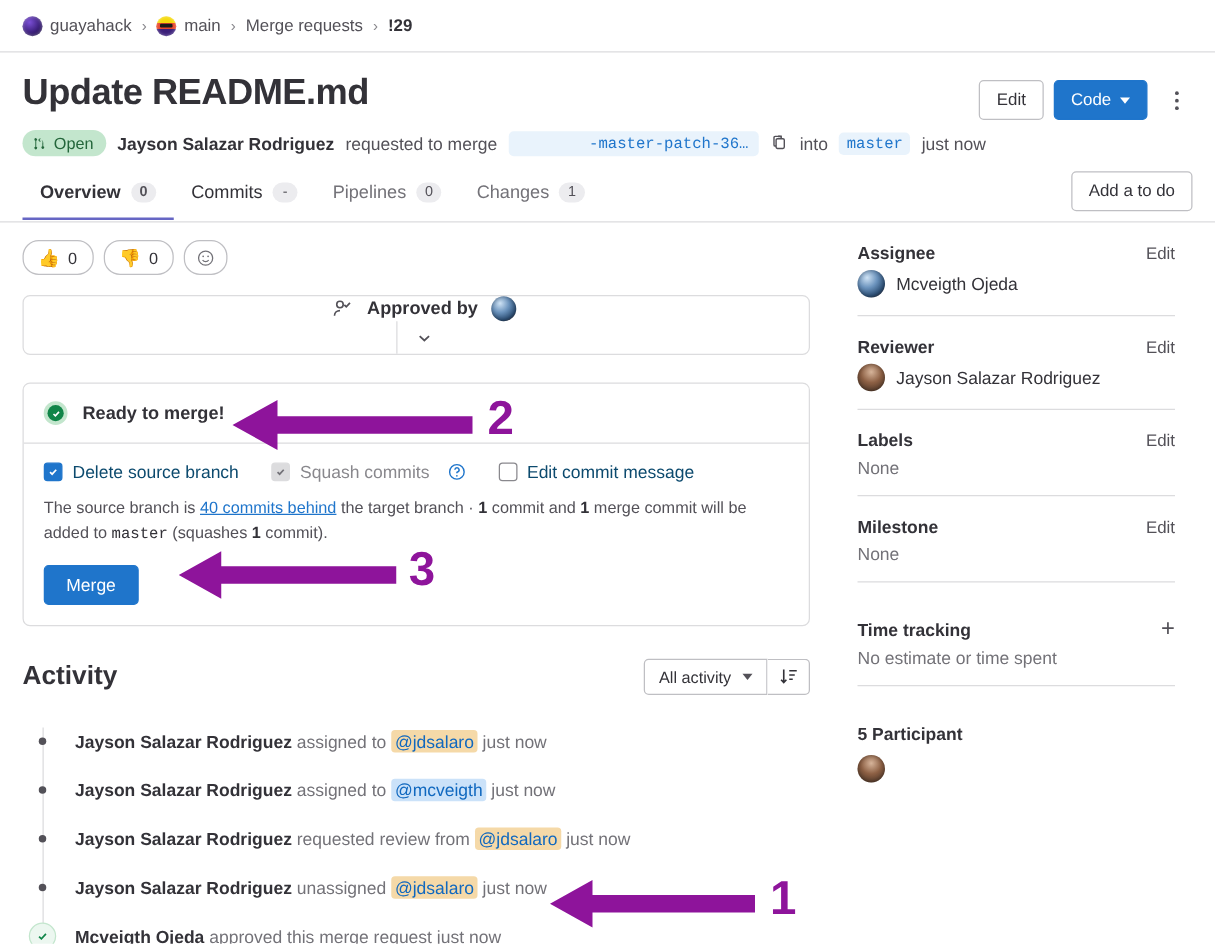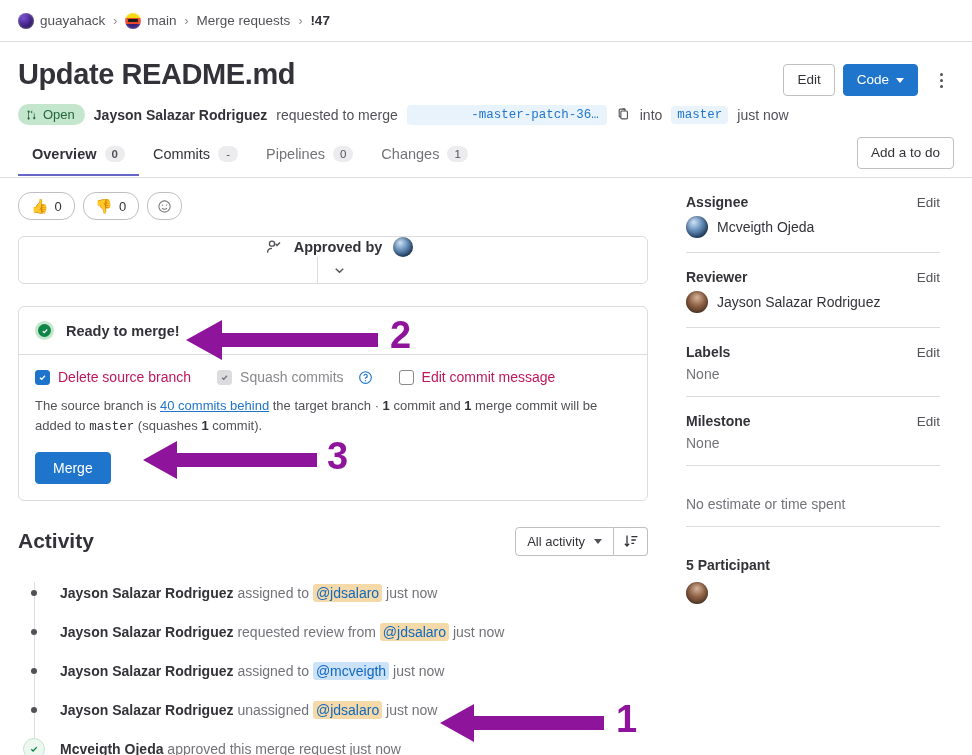--- a/index.html
+++ b/index.html
@@ -172,21 +172,21 @@
   .merge-head-text { font-size: 14.5px; font-weight: bold; color: #333238; }
   .merge-body { padding: 14px 16px 16px 16px; }
   .cbrow { display: flex; align-items: center; gap: 8px; font-size: 14px; }
   .cb {
     width: 15px; height: 15px; border-radius: 3px; border: 1px solid #89888d;
     background: #fff; flex: none; display: flex; align-items: center; justify-content: center;
   }
   .cb.checked { background: #1f75cb; border-color: #1f75cb; }
   .cb.disabled { background: #dcdcde; border-color: #dcdcde; }
   .cb .tick { width: 9px; height: 9px; }
-  .cb-label { color: #be185d; margin-right: 18px; }
+  .cb-label { color: #0c4a6e; margin-right: 18px; }
   .cb-label.muted { color: #89888d; margin-right: 6px; }
   .help-ico { color: #1f75cb; margin-right: 18px; display: inline-flex; cursor: pointer; }
   .merge-note {
     font-size: 13px; color: #535158; line-height: 1.55;
     margin: 11px 0 14px 0; max-width: 580px;
   }
   .merge-note a { color: #1f75cb; text-decoration: underline; }
   .merge-note b { color: #333238; font-weight: bold; }
   .merge-note code { font-family: "Liberation Mono", monospace; font-size: 12.5px; color: #333238; }
   .btn-merge {
@@ -274,21 +274,21 @@
     <div class="bc-item">
       <span class="bc-avatar proj"></span>
       <span>main</span>
     </div>
     <span class="bc-sep">›</span>
     <div class="bc-item">
       <span>Merge requests</span>
     </div>
     <span class="bc-sep">›</span>
     <div class="bc-item current">
-      <span>!47</span>
+      <span>!29</span>
     </div>
   </div>
 
   <div class="title-row">
     <h1 class="mr-title">Update README.md</h1>
     <div class="title-actions">
       <button class="btn btn-default">Edit</button>
       <button class="btn btn-primary">
         <span>Code</span>
         <span class="caret-down"></span>
@@ -459,30 +459,30 @@
           <div class="feed-text">
             <b>Jayson Salazar Rodriguez</b><span> assigned to </span><span class="mention self">@jdsalaro</span><span> just now</span>
           </div>
         </div>
 
         <div class="feed-item">
           <div class="feed-bullet">
               <span class="dot"></span>
             </div>
           <div class="feed-text">
-            <b>Jayson Salazar Rodriguez</b><span> requested review from </span><span class="mention self">@jdsalaro</span><span> just now</span>
+            <b>Jayson Salazar Rodriguez</b><span> assigned to </span><span class="mention other">@mcveigth</span><span> just now</span>
           </div>
         </div>
 
         <div class="feed-item">
           <div class="feed-bullet">
               <span class="dot"></span>
             </div>
           <div class="feed-text">
-            <b>Jayson Salazar Rodriguez</b><span> assigned to </span><span class="mention other">@mcveigth</span><span> just now</span>
+            <b>Jayson Salazar Rodriguez</b><span> requested review from </span><span class="mention self">@jdsalaro</span><span> just now</span>
           </div>
         </div>
 
         <div class="feed-item">
           <div class="feed-bullet">
               <span class="dot"></span>
             </div>
           <div class="feed-text">
             <b>Jayson Salazar Rodriguez</b><span> unassigned </span><span class="mention self">@jdsalaro</span><span> just now</span>
           </div>
@@ -536,20 +536,24 @@
 
       <div class="side-block">
         <div class="side-head">
           <span class="side-title">Milestone</span>
           <span class="side-edit">Edit</span>
         </div>
         <div class="side-val none">None</div>
       </div>
 
       <div class="side-block" style="padding-top:16px">
+        <div class="side-head">
+          <span class="side-title">Time tracking</span>
+          <span class="side-plus">+</span>
+        </div>
         <div class="side-val none">No estimate or time spent</div>
       </div>
 
       <div class="side-block last" style="padding-top:16px">
         <div class="side-head">
           <span class="side-title">5 Participant</span>
         </div>
         <div class="participants">
           <span class="avatar person" style="width:22px;height:22px;"></span>
         </div>

